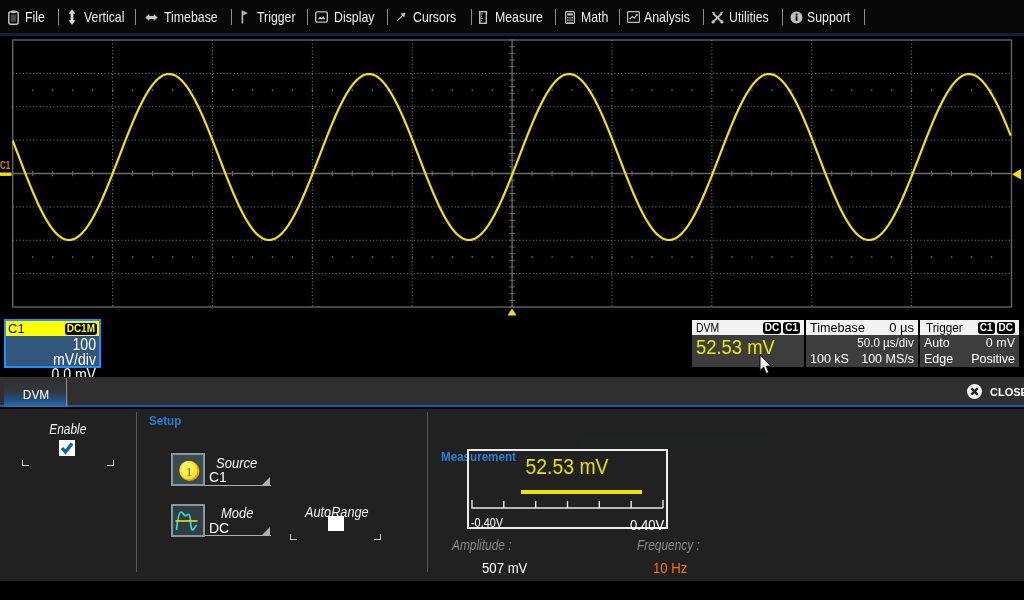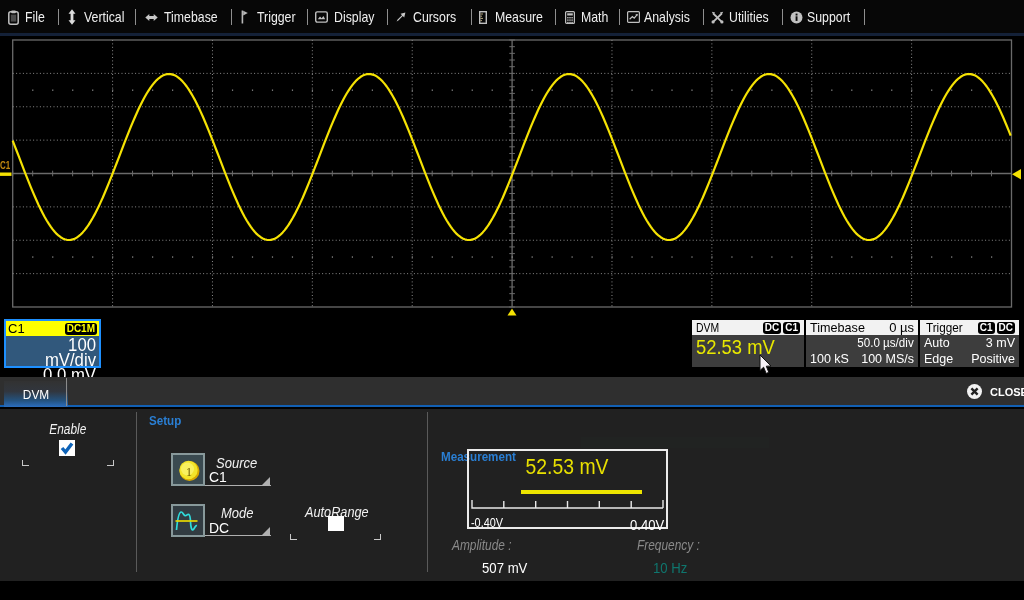--- a/index.html
+++ b/index.html
@@ -12,21 +12,21 @@
       font-size:14.5px;}
   .mi .t{display:inline-block;transform:scaleX(0.85);transform-origin:0 50%;}
   .msep{position:absolute;top:9px;width:1px;height:16px;background:#8f8f8f;}
   .micon{color:#b8b8b8;}
   
   #wave{position:absolute;left:0;top:36px;}
   
   .descbox{position:absolute;font-size:12.5px;}
   #c1box{left:4px;top:319px;width:97px;height:49px;border:2px solid #1e90ff;background:#31587c;}
   #c1box .hd{background:#ffff00;color:#000;height:15px;display:flex;align-items:center;padding:0 2px;font-size:13px;}
-  #c1box .bd{color:#fff;text-align:right;padding:1px 3px 0 16px;line-height:15px;font-size:19px;}
+  #c1box .bd{color:#fff;text-align:right;padding:1px 3px 0 16px;line-height:15px;font-size:16px;}
   .cnd{display:inline-block;transform:scaleX(0.88);transform-origin:100% 50%;}
   .badge{background:#000;color:#fff;font-weight:bold;font-size:10px;border-radius:3px;
         padding:0px 2px;margin-left:2px;line-height:12px;}
   .sbox{position:absolute;top:320px;height:47px;background:#3d3d3d;}
   .sbox .hd{background:#f2f2f2;color:#000;height:15px;display:flex;align-items:center;
       padding:0 4px;font-size:13px;}
   .sbox .bd{color:#fff;font-size:12.5px;line-height:15px;padding:1px 4px 0 4px;}
   .row{display:flex;justify-content:space-between;}
   
   #tabbar{position:absolute;left:0;top:377px;width:1024px;height:30px;background:#2f2f2f;
@@ -450,21 +450,21 @@
   </div>
 
   <div class="sbox" id="trbox" style="left:920px;width:99px;">
     <div class="hd">
         <span style="display:inline-block;transform:scaleX(0.9);transform-origin:0 50%;margin-left:2px;">Trigger</span>
         <span style="margin-left:auto" class="badge">C1</span>
         <span class="badge">DC</span>
       </div>
     <div class="bd row">
         <span>Auto</span>
-        <span>3 mV</span>
+        <span>0 mV</span>
       </div>
     <div class="bd row">
         <span>Edge</span>
         <span>Positive</span>
       </div>
   </div>
 
   <div id="tabbar"></div>
   <div id="dvmtab">
       <span style="display:inline-block;transform:scaleX(0.88);">DVM</span>
@@ -524,21 +524,21 @@
     <svg style="position:absolute;left:0px;top:48px;" width="197" height="12" viewBox="0 0 197 12">
       <path d="M3 1 V9 H194 M34.8 2 V9 M66.7 2 V9 M98.5 2 V9 M130.3 2 V9 M162.2 2 V9 M194 1 V9" stroke="#e8e8e8" stroke-width="1.4" fill="none"></path>
     </svg>
     <div style="position:absolute;left:2px;top:65px;color:#fff;font-size:12.5px;"><span style="display:inline-block;transform:scaleX(0.87);transform-origin:0 50%;">-0.40V</span></div>
     <div style="position:absolute;right:2px;top:65px;color:#ffffff;font-size:15px;"><span style="display:inline-block;transform:scaleX(0.87);transform-origin:100% 50%;">0.40V</span></div>
   </div>
 
   <div class="ital" style="position:absolute;left:452px;top:537px;color:#8a8a8a;font-size:14px;"><span style="display:inline-block;transform:scaleX(0.85);transform-origin:0 50%;">Amplitude :</span></div>
   <div class="ital" style="position:absolute;left:637px;top:537px;color:#8a8a8a;font-size:14px;"><span style="display:inline-block;transform:scaleX(0.85);transform-origin:0 50%;">Frequency :</span></div>
   <div style="position:absolute;left:482px;top:559px;color:#fff;font-size:15.5px;"><span style="display:inline-block;transform:scaleX(0.85);transform-origin:0 50%;">507 mV</span></div>
-  <div style="position:absolute;left:653px;top:559px;color:#0f766e;font-size:15.5px;"><span style="display:inline-block;transform:scaleX(0.85);transform-origin:0 50%;">10 Hz</span></div>
+  <div style="position:absolute;left:653px;top:559px;color:#f97316;font-size:15.5px;"><span style="display:inline-block;transform:scaleX(0.85);transform-origin:0 50%;">10 Hz</span></div>
 
   <svg style="position:absolute;left:967px;top:384px;" width="15" height="15" viewBox="0 0 15 15">
     <circle cx="7.5" cy="7.5" r="7.5" fill="#f2f2f2"></circle>
     <path d="M4.4 4.4 L10.6 10.6 M10.6 4.4 L4.4 10.6" stroke="#222" stroke-width="2.4"></path>
   </svg>
   <div style="position:absolute;left:990px;top:386px;color:#fff;font-size:11px;font-weight:bold;">CLOSE</div>
 
 
   <svg style="position:absolute;left:759px;top:354px;" width="14" height="21" viewBox="0 0 14 21">
     <path d="M1 1 L1 16.5 L4.6 13.2 L7.2 19.5 L9.8 18.3 L7.3 12.2 L12 12 Z" fill="#f5f0f5" stroke="#111" stroke-width="1"></path>

